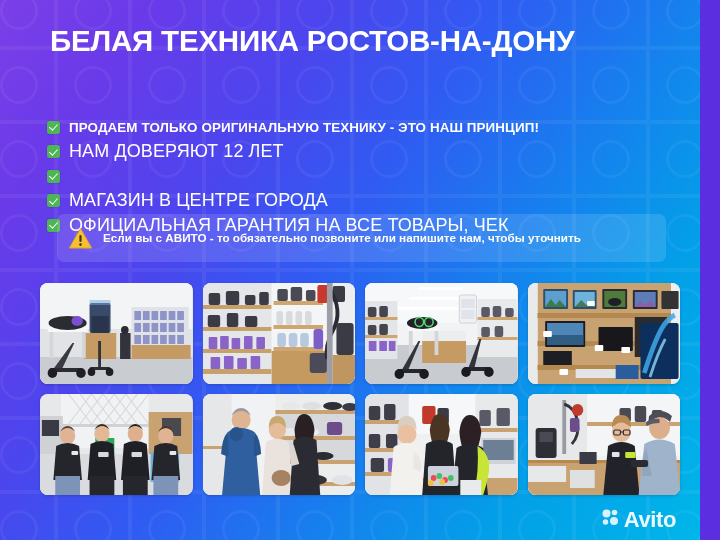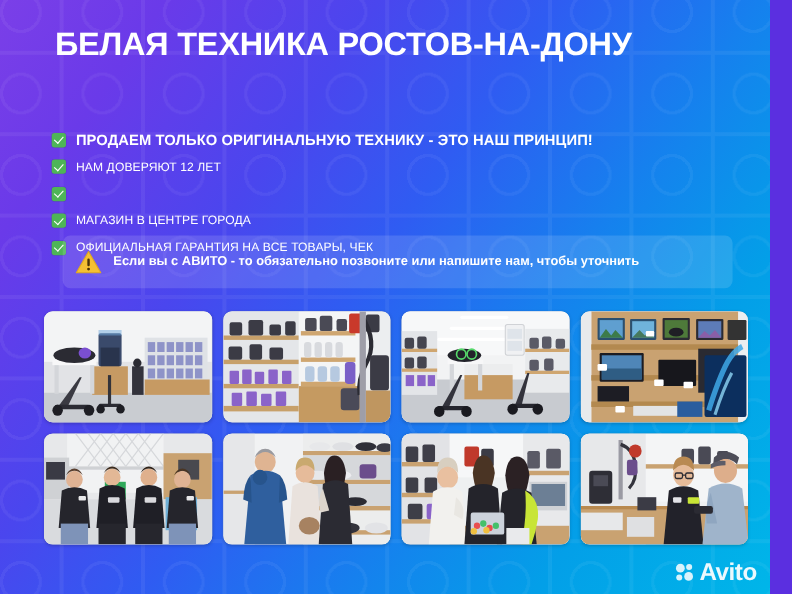--- a/index.html
+++ b/index.html
@@ -85,21 +85,21 @@
     content:"";
     position:absolute;
     left:4px; top:1.5px;
     width:3.5px; height:7px;
     border:solid #ffffff;
     border-width:0 1.8px 1.8px 0;
     transform:rotate(42deg);
   }
   .bullet-text {
     color:#ffffff;
-    font-size:11px;
+    font-size:18px;
     letter-spacing:.1px;
     white-space:nowrap;
     text-transform:uppercase;
   }
   .bullet.strong .bullet-text { font-weight:bold; font-size:13.4px; }
 
   
   .notice {
     position:absolute;
     left:57px; top:214px;
@@ -134,23 +134,22 @@
     overflow:hidden;
     position:relative;
     background:#cfd4da;
     box-shadow:0 1px 3px rgba(0,0,0,.18);
   }
   .photo svg { display:block; width:100%; height:100%; }
 
   
   .avito {
     position:absolute;
-    right:12px; bottom:9px;
+    right:24px; bottom:9px;
     display:flex;
-    align-items:center;
     gap:5px;
     opacity:.92;
   }
   .avito-dots { width:17px; height:17px; display:block; }
   .avito-word {
     color:#ffffff;
     font-size:22px;
     font-weight:bold;
     letter-spacing:-.4px;
     line-height:1;

